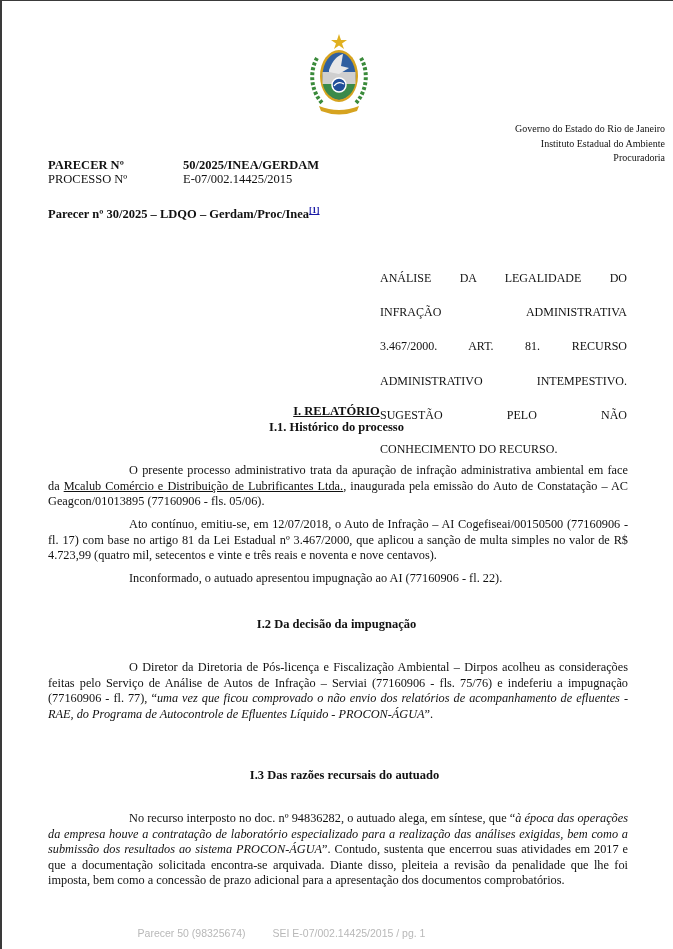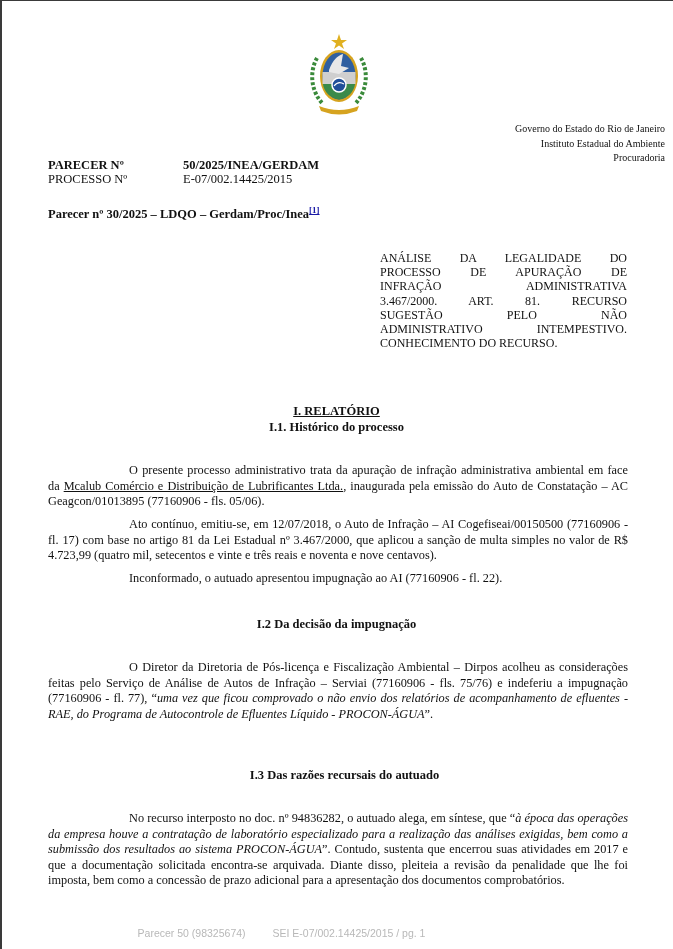--- a/index.html
+++ b/index.html
@@ -20,21 +20,21 @@
 
   .meta { position: absolute; left: 48px; top: 158px; font-size: 12.5px; line-height: 14px; }
   .meta-row { display: flex; }
   .meta-label { width: 135px; }
   .meta-row.bold { font-weight: bold; }
 
   .subtitle { position: absolute; left: 48px; top: 205px; font-size: 12.5px; font-weight: bold; }
   .subtitle sup { font-size: 9px; color: #1a1aa6; text-decoration: underline; font-weight: bold; }
 
   .ementa { position: absolute; left: 380px; top: 251px; width: 247px; font-size: 12px; line-height: 14.2px; text-align: justify; text-align-last: auto; }
-  .ementa div { text-align: justify; text-align-last: justify; white-space: nowrap; }
+  .ementa div { text-align: justify; text-align-last: justify; white-space: nowrap; margin-top: 20px; }
   .ementa div.last { text-align-last: left; }
 
   .h-center { position: absolute; left: 0; width: 673px; text-align: center; font-size: 12.5px; font-weight: bold; }
   .h-underline { text-decoration: underline; }
 
   .para { position: absolute; left: 48px; width: 580px; font-size: 12.3px; line-height: 15.6px; text-align: justify; }
   .para .indent { display: inline-block; width: 81px; }
   .para .ul { text-decoration: underline; }
   .para i { font-style: italic; }
 
@@ -79,25 +79,24 @@
     <span>E-07/002.14425/2015</span>
   </div>
 </div>
 
 <div class="subtitle">
   <span>Parecer nº 30/2025 – LDQO – Gerdam/Proc/Inea</span><sup>[1]</sup>
 </div>
 
 <div class="ementa">
   <div>ANÁLISE DA LEGALIDADE DO</div>
-  <div>PROCESSO DE APURAÇÃO DE</div>
   <div>INFRAÇÃO ADMINISTRATIVA</div>
   <div>3.467/2000. ART. 81. RECURSO</div>
+  <div>ADMINISTRATIVO INTEMPESTIVO.</div>
   <div>SUGESTÃO PELO NÃO</div>
-  <div>ADMINISTRATIVO INTEMPESTIVO.</div>
   <div class="last">CONHECIMENTO DO RECURSO.</div>
 </div>
 
 <div class="h-center h-underline" style="top:404px;">I. RELATÓRIO</div>
 <div class="h-center" style="top:420px;">I.1. Histórico do processo</div>
 
 <div class="para" style="top:463px;"><span class="indent"></span><span>O presente processo administrativo trata da apuração de infração administrativa ambiental em face da </span><span class="ul">Mcalub Comércio e Distribuição de Lubrificantes Ltda.</span><span>, inaugurada pela emissão do Auto de Constatação – AC Geagcon/01013895 (77160906 - fls. 05/06).</span></div>
 
 <div class="para" style="top:517px;"><span class="indent"></span><span>Ato contínuo, emitiu-se, em 12/07/2018, o Auto de Infração – AI Cogefiseai/00150500 (77160906 - fl. 17) com base no artigo 81 da Lei Estadual nº 3.467/2000, que aplicou a sanção de multa simples no valor de R$ 4.723,99 (quatro mil, setecentos e vinte e três reais e noventa e nove centavos).</span></div>
 

